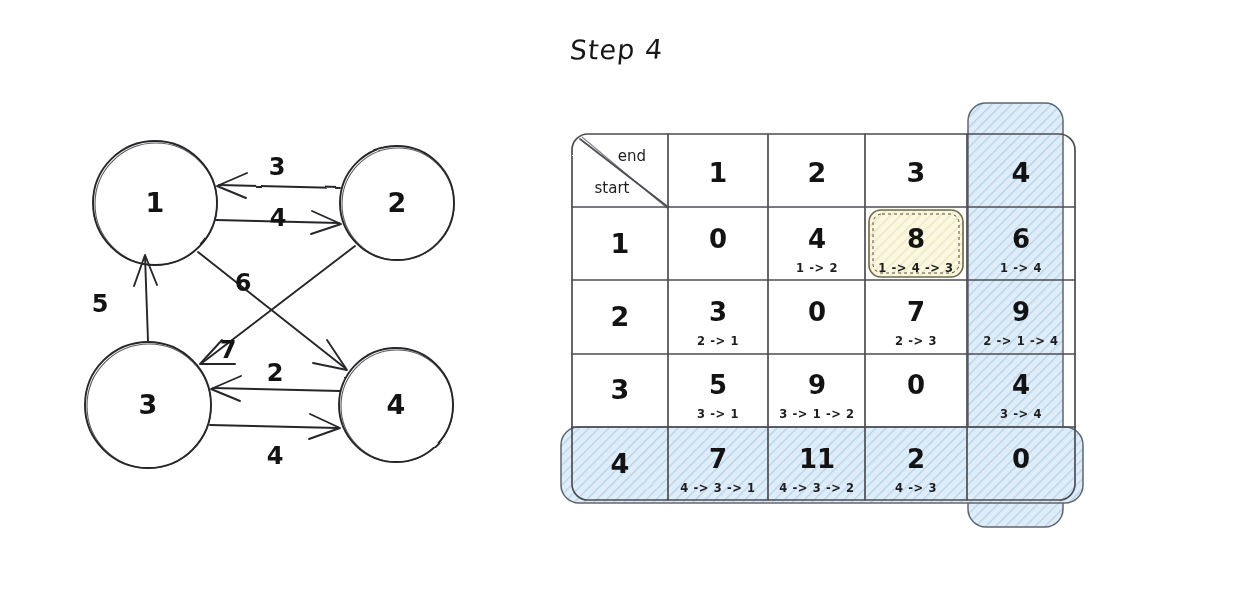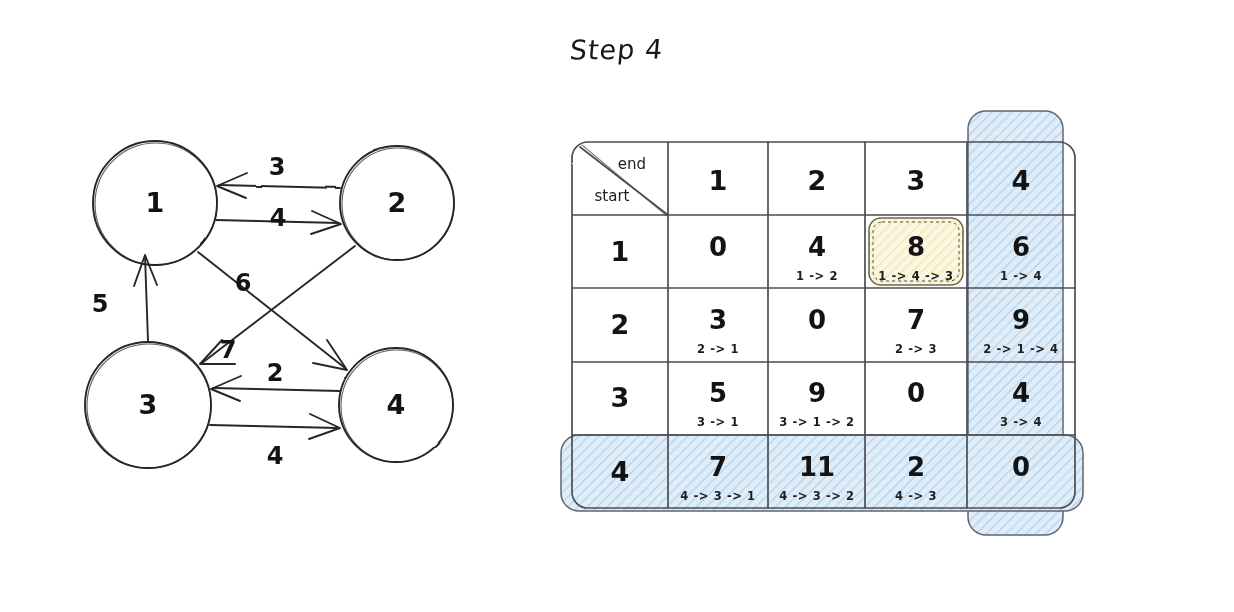--- a/index.html
+++ b/index.html
@@ -55,21 +55,21 @@
     fill: #131313;
     font-weight: 700;
     text-anchor: middle;
     dominant-baseline: middle;
   }
 
   
   #table-panel {
     position: absolute;
     left: 540px;
-    top: 98px;
+    top: 90px;
     width: 600px;
     height: 450px;
   }
   #table-svg { display: block; }
 
   .hdr-num {
     font-family: "DejaVu Sans", sans-serif;
     font-size: 27px;
     fill: #131313;
     font-weight: 600;

